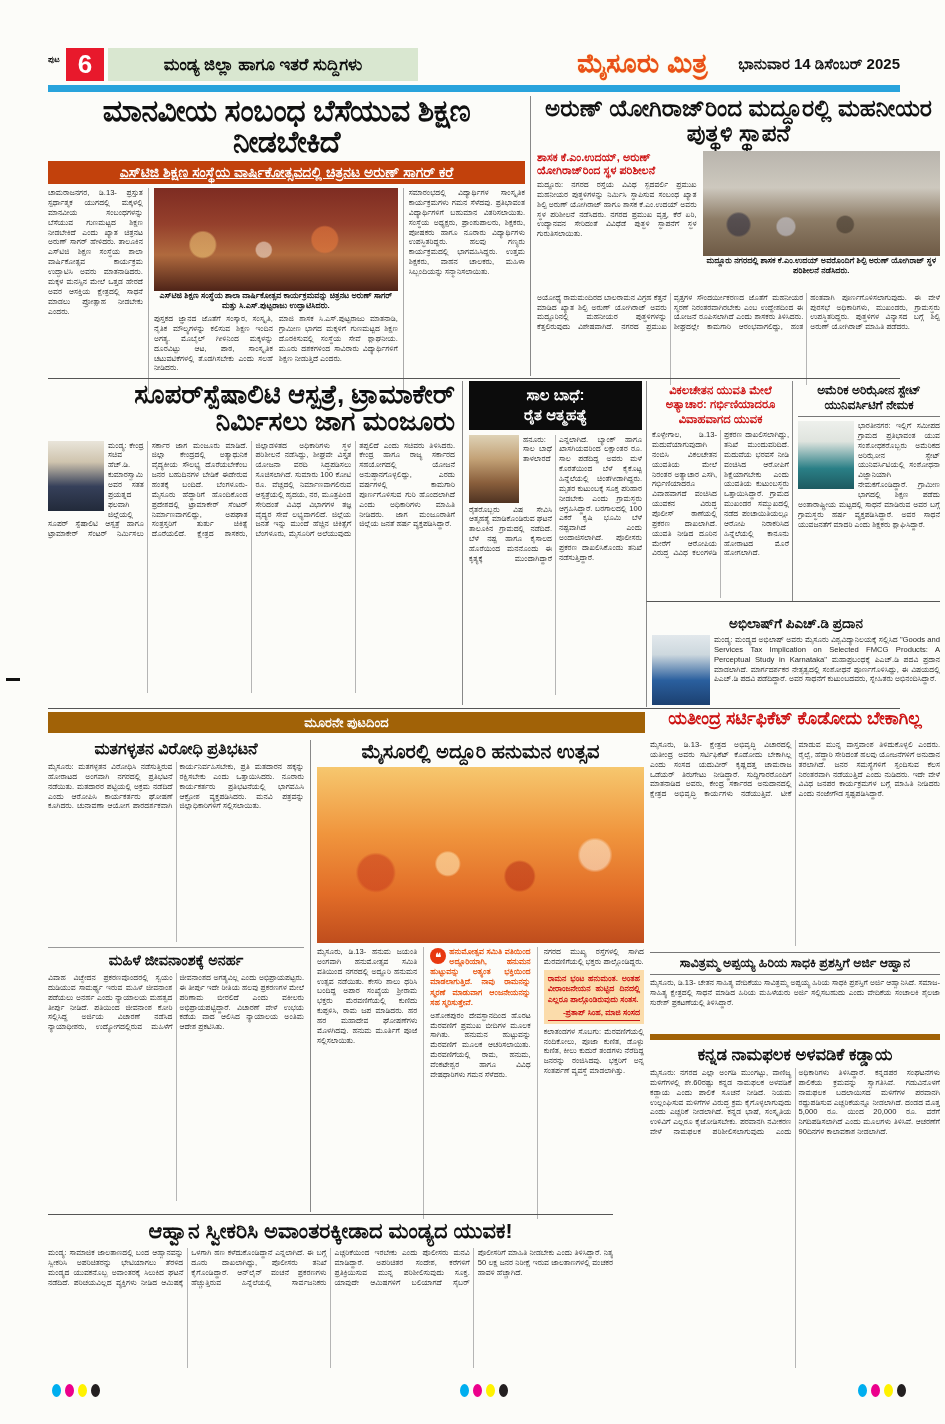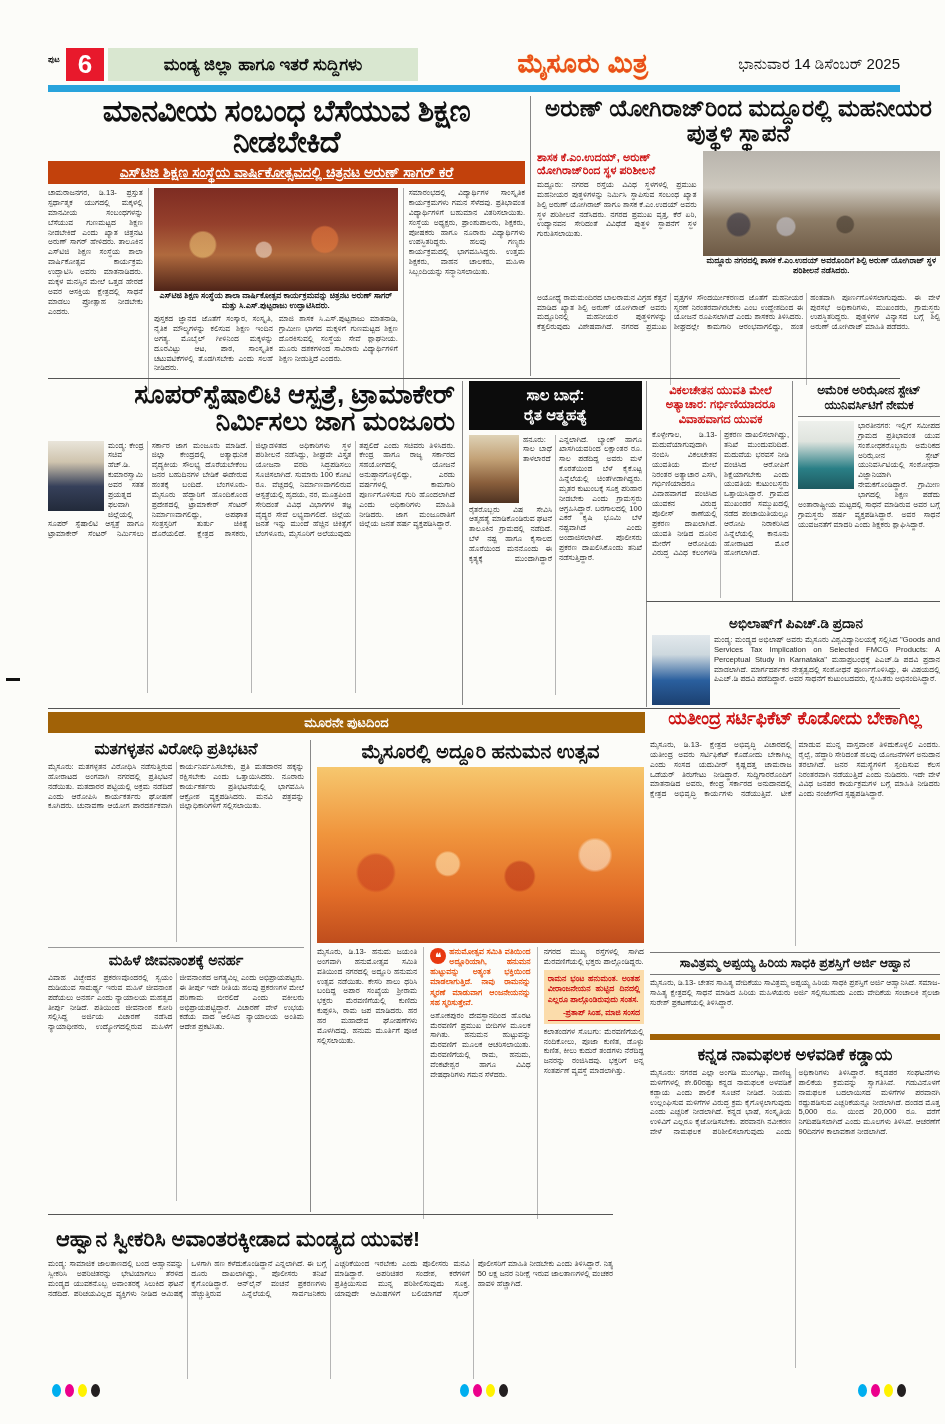--- a/index.html
+++ b/index.html
@@ -5,23 +5,23 @@
   html,body{margin:0;padding:0;background:#dcdcdc;}
   .page{position:relative;width:945px;height:1424px;margin:0 auto;background:#fcfcf9;
         font-family:"Liberation Sans",sans-serif;color:#111;overflow:hidden;}
   
   .hdr{position:absolute;left:48px;top:46px;width:852px;height:40px;}
   .pg-label{position:absolute;left:0;top:10px;font-size:8px;font-weight:bold;width:16px;line-height:1;}
   .pg-num{position:absolute;left:18px;top:2px;width:38px;height:33px;background:#e8192c;color:#fff;
           font-size:26px;font-weight:900;text-align:center;line-height:33px;}
   .sec-band{position:absolute;left:60px;top:2px;width:310px;height:33px;background:#d9e7d0;
             font-size:16.5px;font-weight:900;text-align:center;line-height:33px;color:#0b0b0b;}
-  .masthead{position:absolute;left:410px;top:2px;width:250px;text-align:center;font-size:26px;
+  .masthead{position:absolute;left:410px;top:2px;width:250px;text-align:right;font-size:26px;
             font-weight:900;color:#e94e1b;letter-spacing:.5px;text-shadow:0 0 1px #f9b233;}
-  .hdr-date{position:absolute;right:0;top:9px;width:240px;text-align:right;font-size:15px;font-weight:400;}
+  .hdr-date{position:absolute;right:0;top:9px;width:240px;text-align:right;font-size:15px;font-weight:700;}
   .blue-bar{position:absolute;left:48px;top:85px;width:852px;height:7px;background:#29a3dc;}
   
   .body-text{font-size:7.6px;line-height:1.3;text-align:justify;color:#222;overflow:hidden;}
   .cols2{column-count:2;column-gap:7px;column-rule:1px solid #b5b5b5;}
   .cols3{column-count:3;column-gap:7px;column-rule:1px solid #b5b5b5;}
   .cols4{column-count:4;column-gap:8px;column-rule:1px solid #b5b5b5;}
   .caption{font-size:8px;font-weight:bold;text-align:center;line-height:1.25;color:#111;}
   .hrule{position:absolute;left:48px;width:852px;border-top:1.2px solid #555;}
   
   .a-edu{position:absolute;left:48px;top:96px;width:477px;height:280px;}
@@ -113,21 +113,21 @@
   .a-right{position:absolute;left:650px;top:740px;width:290px;height:638px;}
   .yat-body{height:206px;}
   .sav-head{margin:6px 0 3px;font-size:12.5px;font-weight:900;text-align:center;border-top:1px solid #777;
             border-bottom:1px solid #777;padding:3px 0;}
   .sav-body{height:50px;}
   .nm-head{margin:6px 0 4px;font-size:16.5px;font-weight:900;text-align:center;border-top:6px solid #a16207;
            padding-top:5px;}
   .nm-body{height:300px;}
   
   .a-inv{position:absolute;left:48px;top:1214px;width:565px;height:162px;border-top:1.2px solid #555;padding-top:4px;}
-  .a-inv h3{margin:8px;font-size:21px;font-weight:900;text-align:left;}
+  .a-inv h3{margin:0;font-size:21px;font-weight:900;text-align:center;}
   .inv-body{margin-top:5px;height:120px;}
   
   .cmyk{position:absolute;top:1384px;display:flex;gap:4px;}
   .cmyk i{display:block;width:9px;height:13px;border-radius:50%;}
   .c-c{background:#00aeef;} .c-m{background:#ec008c;} .c-y{background:#fff200;} .c-k{background:#231f20;}
   .reg-dash{position:absolute;left:6px;top:678px;width:14px;height:3px;background:#111;}
 </style>
 </head>
 <body>
 
@@ -157,21 +157,21 @@
       </div>
       <div class="edu-c4 body-text">ಸಮಾರಂಭದಲ್ಲಿ ವಿದ್ಯಾರ್ಥಿಗಳ ಸಾಂಸ್ಕೃತಿಕ ಕಾರ್ಯಕ್ರಮಗಳು ಗಮನ ಸೆಳೆದವು. ಪ್ರತಿಭಾವಂತ ವಿದ್ಯಾರ್ಥಿಗಳಿಗೆ ಬಹುಮಾನ ವಿತರಿಸಲಾಯಿತು. ಸಂಸ್ಥೆಯ ಅಧ್ಯಕ್ಷರು, ಪ್ರಾಂಶುಪಾಲರು, ಶಿಕ್ಷಕರು, ಪೋಷಕರು ಹಾಗೂ ನೂರಾರು ವಿದ್ಯಾರ್ಥಿಗಳು ಉಪಸ್ಥಿತರಿದ್ದರು. ಹಲವು ಗಣ್ಯರು ಕಾರ್ಯಕ್ರಮದಲ್ಲಿ ಭಾಗವಹಿಸಿದ್ದರು. ಉತ್ತಮ ಶಿಕ್ಷಕರು, ವಾಹನ ಚಾಲಕರು, ಮಹಿಳಾ ಸಿಬ್ಬಂದಿಯನ್ನು ಸನ್ಮಾನಿಸಲಾಯಿತು.</div>
     </div>
   </div>
 
   <div class="a-statue">
     <h2>ಅರುಣ್ ಯೋಗಿರಾಜ್‌ರಿಂದ ಮದ್ದೂರಲ್ಲಿ ಮಹನೀಯರ ಪುತ್ಥಳಿ ಸ್ಥಾಪನೆ</h2>
     <div class="statue-row">
       <div class="statue-c1">
         <div class="byline">ಶಾಸಕ ಕೆ.ಎಂ.ಉದಯ್, ಅರುಣ್ ಯೋಗಿರಾಜ್‌ರಿಂದ ಸ್ಥಳ ಪರಿಶೀಲನೆ</div>
-        <div class="body-text" style="height:104px;">ಮದ್ದೂರು: ನಗರದ ರಸ್ತೆಯ ವಿವಿಧ ಸ್ಥಳಗಳಲ್ಲಿ ಪ್ರಮುಖ ಮಹನೀಯರ ಪುತ್ಥಳಿಗಳನ್ನು ನಿರ್ಮಿಸಿ ಸ್ಥಾಪಿಸುವ ಸಂಬಂಧ ಖ್ಯಾತ ಶಿಲ್ಪಿ ಅರುಣ್ ಯೋಗಿರಾಜ್ ಹಾಗೂ ಶಾಸಕ ಕೆ.ಎಂ.ಉದಯ್ ಅವರು ಸ್ಥಳ ಪರಿಶೀಲನೆ ನಡೆಸಿದರು. ನಗರದ ಪ್ರಮುಖ ವೃತ್ತ, ಕೆರೆ ಏರಿ, ಉದ್ಯಾನವನ ಸೇರಿದಂತೆ ವಿವಿಧೆಡೆ ಪುತ್ಥಳಿ ಸ್ಥಾಪನೆಗೆ ಸ್ಥಳ ಗುರುತಿಸಲಾಯಿತು.</div>
+        <div class="body-text" style="height:104px;">ಮದ್ದೂರು: ನಗರದ ರಸ್ತೆಯ ವಿವಿಧ ಸ್ಬದವರ್ಲಿ ಪ್ರಮುಖ ಮಹನೀಯರ ಪುತ್ಥಳಿಗಳನ್ನು ನಿರ್ಮಿಸಿ ಸ್ಥಾಪಿಸುವ ಸಂಬಂಧ ಖ್ಯಾತ ಶಿಲ್ಪಿ ಅರುಣ್ ಯೋಗಿರಾಜ್ ಹಾಗೂ ಶಾಸಕ ಕೆ.ಎಂ.ಉದಯ್ ಅವರು ಸ್ಥಳ ಪರಿಶೀಲನೆ ನಡೆಸಿದರು. ನಗರದ ಪ್ರಮುಖ ವೃತ್ತ, ಕೆರೆ ಏರಿ, ಉದ್ಯಾನವನ ಸೇರಿದಂತೆ ವಿವಿಧೆಡೆ ಪುತ್ಥಳಿ ಸ್ಥಾಪನೆಗೆ ಸ್ಥಳ ಗುರುತಿಸಲಾಯಿತು.</div>
       </div>
       <div class="statue-photo-wrap">
         <div class="statue-photo"></div>
         <div class="caption">ಮದ್ದೂರು ನಗರದಲ್ಲಿ ಶಾಸಕ ಕೆ.ಎಂ.ಉದಯ್ ಅವರೊಂದಿಗೆ ಶಿಲ್ಪಿ ಅರುಣ್ ಯೋಗಿರಾಜ್ ಸ್ಥಳ ಪರಿಶೀಲನೆ ನಡೆಸಿದರು.</div>
       </div>
     </div>
     <div class="statue-body2 body-text cols3">ಅಯೋಧ್ಯೆ ರಾಮಮಂದಿರದ ಬಾಲರಾಮನ ವಿಗ್ರಹ ಕೆತ್ತನೆ ಮಾಡಿದ ಖ್ಯಾತ ಶಿಲ್ಪಿ ಅರುಣ್ ಯೋಗಿರಾಜ್ ಅವರು ಮದ್ದೂರಿನಲ್ಲಿ ಮಹನೀಯರ ಪುತ್ಥಳಿಗಳನ್ನು ಕೆತ್ತಲಿರುವುದು ವಿಶೇಷವಾಗಿದೆ. ನಗರದ ಪ್ರಮುಖ ವೃತ್ತಗಳ ಸೌಂದರ್ಯೀಕರಣದ ಜೊತೆಗೆ ಮಹನೀಯರ ಸ್ಮರಣೆ ನಿರಂತರವಾಗಿರಬೇಕು ಎಂಬ ಉದ್ದೇಶದಿಂದ ಈ ಯೋಜನೆ ರೂಪಿಸಲಾಗಿದೆ ಎಂದು ಶಾಸಕರು ತಿಳಿಸಿದರು. ಶೀಘ್ರದಲ್ಲೇ ಕಾಮಗಾರಿ ಆರಂಭವಾಗಲಿದ್ದು, ಹಂತ ಹಂತವಾಗಿ ಪೂರ್ಣಗೊಳಿಸಲಾಗುವುದು. ಈ ವೇಳೆ ಪುರಸಭೆ ಅಧಿಕಾರಿಗಳು, ಮುಖಂಡರು, ಗ್ರಾಮಸ್ಥರು ಉಪಸ್ಥಿತರಿದ್ದರು. ಪುತ್ಥಳಿಗಳ ವಿನ್ಯಾಸದ ಬಗ್ಗೆ ಶಿಲ್ಪಿ ಅರುಣ್ ಯೋಗಿರಾಜ್ ಮಾಹಿತಿ ಪಡೆದರು.</div>
   </div>
 
   <div class="hrule" style="top:378px;"></div>

